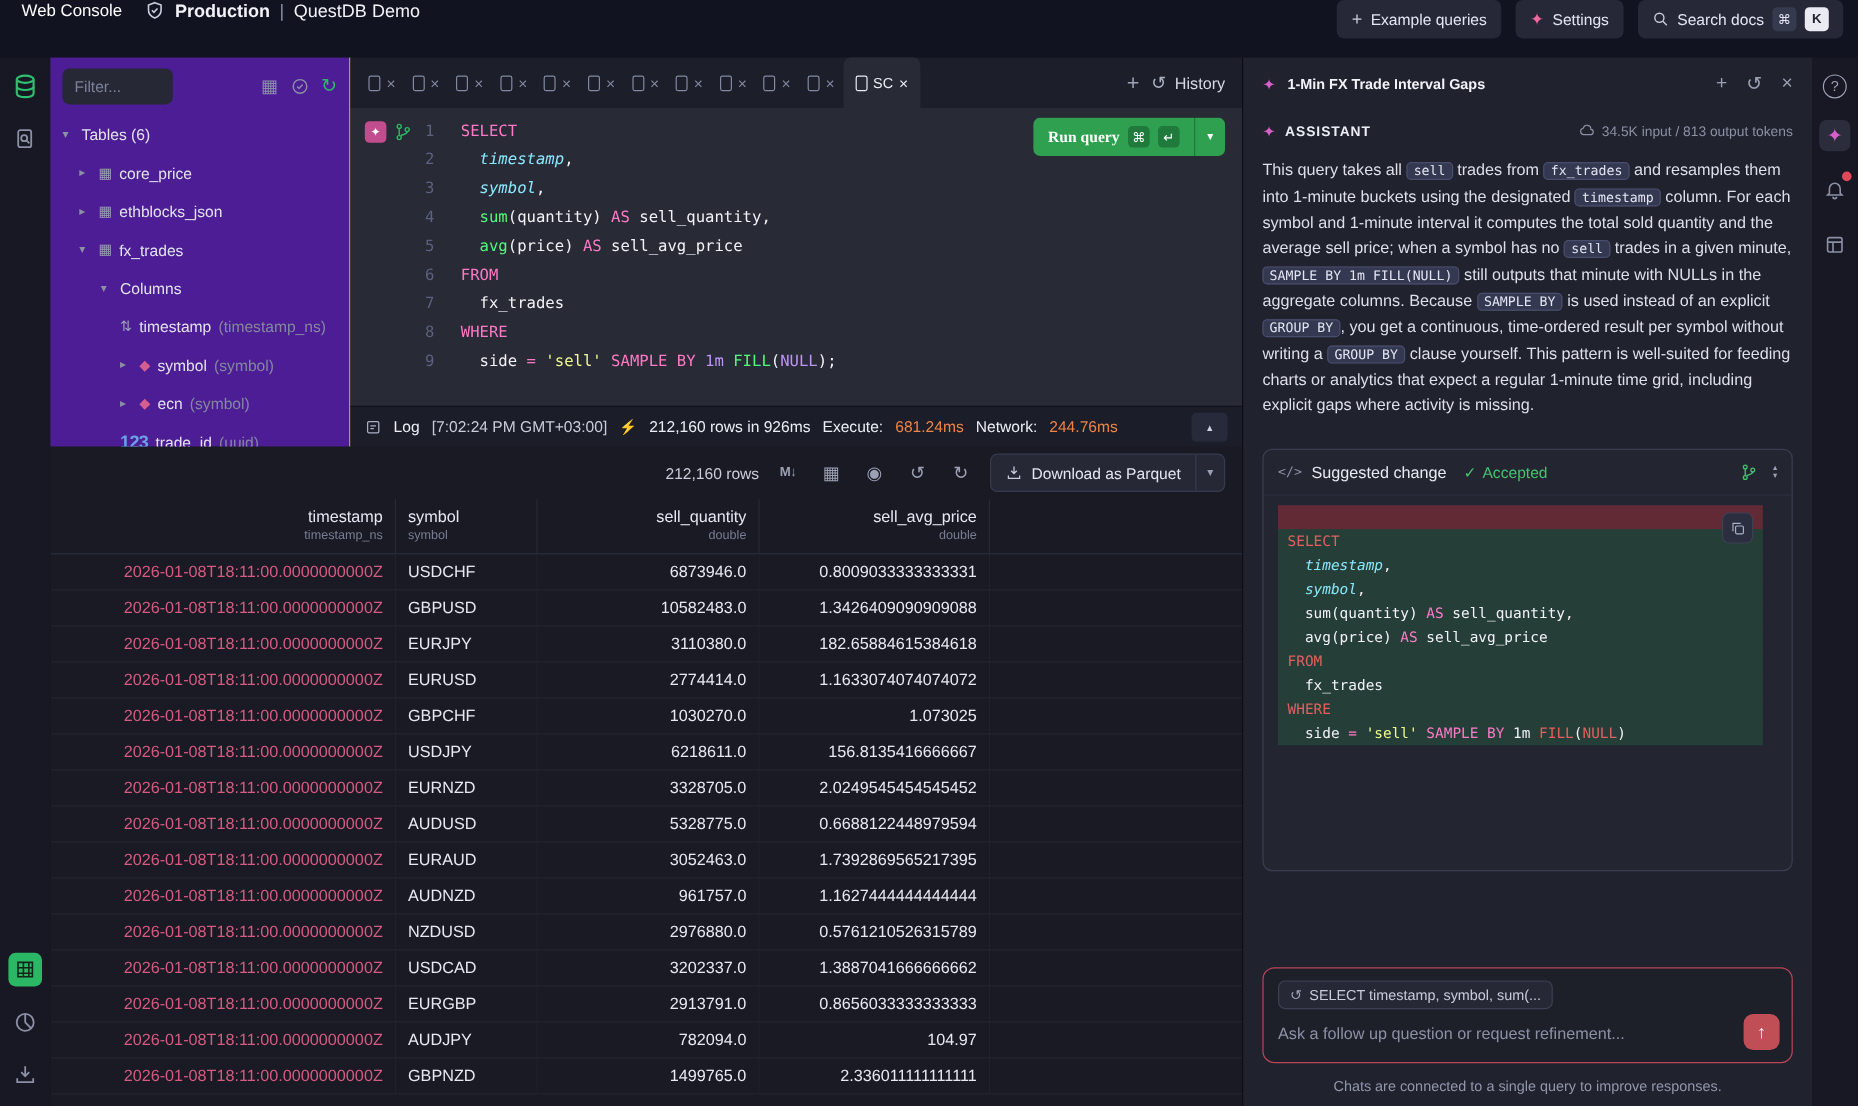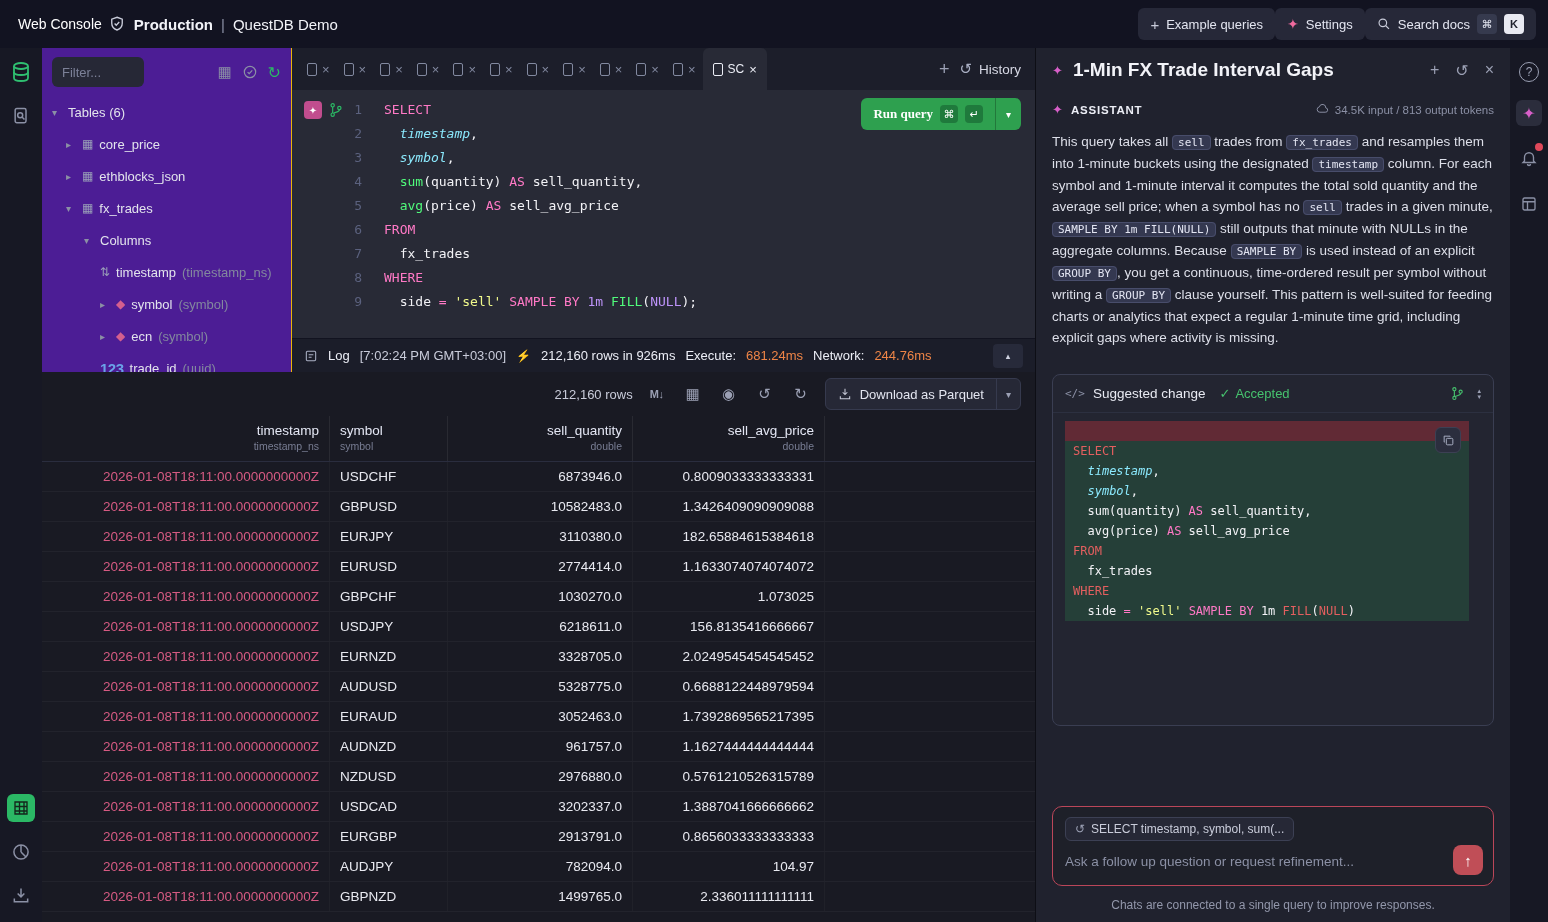--- a/index.html
+++ b/index.html
@@ -2,21 +2,21 @@
 <html><head>
 <meta charset="utf-8">
 <style>
 *{box-sizing:border-box;margin:0;padding:0}
 html,body{width:1548px;height:922px;overflow:hidden;background:#14151f;
   font-family:"Liberation Sans",sans-serif;color:#e8e9f0;font-size:13px}
 button{background:none;border:none;color:inherit;font:inherit;cursor:pointer}
 svg{display:block}
 
 
-.topbar{height:48px;background:#121321;display:flex;align-items:center;padding:0 12px;gap:0}
+.topbar{height:48px;background:#121321;display:flex;align-items:flex-start;padding:0 12px;gap:12px}
 .app-title{font-size:14px;color:#fff;padding:0 6px;white-space:nowrap}
 .instance{display:flex;align-items:center;gap:8px;font-size:15px;color:#f2f3f8;cursor:pointer}
 .instance .env{font-weight:700}
 .instance .pipe{color:#8b90a5}
 .tb-spacer{flex:1}
 .tb-btn{display:flex;align-items:center;gap:7px;background:#262838;border-radius:6px;height:32px;
   padding:0 12px;font-size:13px;color:#e3e5f0;white-space:nowrap}
 .tb-btn .plus{font-size:15px;color:#c9ccda}
 .ud{display:flex;flex-direction:column;font-size:7px;line-height:6px;color:#9ba0b4}
 .kcap{display:inline-flex;align-items:center;justify-content:center;width:20px;height:20px;
@@ -119,21 +119,21 @@
 .gh-cell:nth-child(4),.g-cell:nth-child(4){width:192px}
 .grid-body{flex:1;overflow:hidden}
 .g-row{display:flex;height:30px;border-bottom:1px solid rgba(255,255,255,0.045);cursor:pointer}
 .g-cell{line-height:30px;padding:0 10px;font-size:13.5px;color:#e8e9f0;white-space:nowrap;overflow:hidden;
   border-right:1px solid rgba(255,255,255,0.03)}
 .g-cell.ts{color:#d65a82}
 
 
 .ai-panel{width:475px;background:#20222e;border-left:1px solid #0d0e15;display:flex;flex-direction:column}
 .ai-header{height:44px;display:flex;align-items:center;gap:10px;padding:0 16px}
-.ai-title{font-size:19px;font-weight:700;color:#f2f3f8}
+.ai-title{font-size:12px;font-weight:700;color:#f2f3f8}
 .ai-actions{margin-left:auto;display:flex;gap:16px;color:#9ba0b4;font-size:16px;align-items:center}
 .ai-body{flex:1;display:flex;flex-direction:column;padding:0 16px;overflow:hidden}
 .assist-row{display:flex;align-items:center;gap:8px;margin-top:10px}
 .assist-label{font-size:11.5px;font-weight:700;letter-spacing:0.8px;color:#eceef6}
 .usage{margin-left:auto;color:#8b90a5;font-size:11.5px;display:flex;gap:6px;align-items:center}
 .assist-msg{margin-top:14px;font-size:13.5px;line-height:21px;color:#dddfe9}
 .chip{font-family:"DejaVu Sans Mono",monospace;font-size:11px;background:#343850;border:1px solid #484d6b;
   border-radius:4px;padding:0 5px;color:#e3e5f2;white-space:nowrap}
 .suggest-card{margin-top:26px;border:1px solid #3a3e52;border-radius:8px;height:352px;position:relative;
   background:#232531;flex:none}

